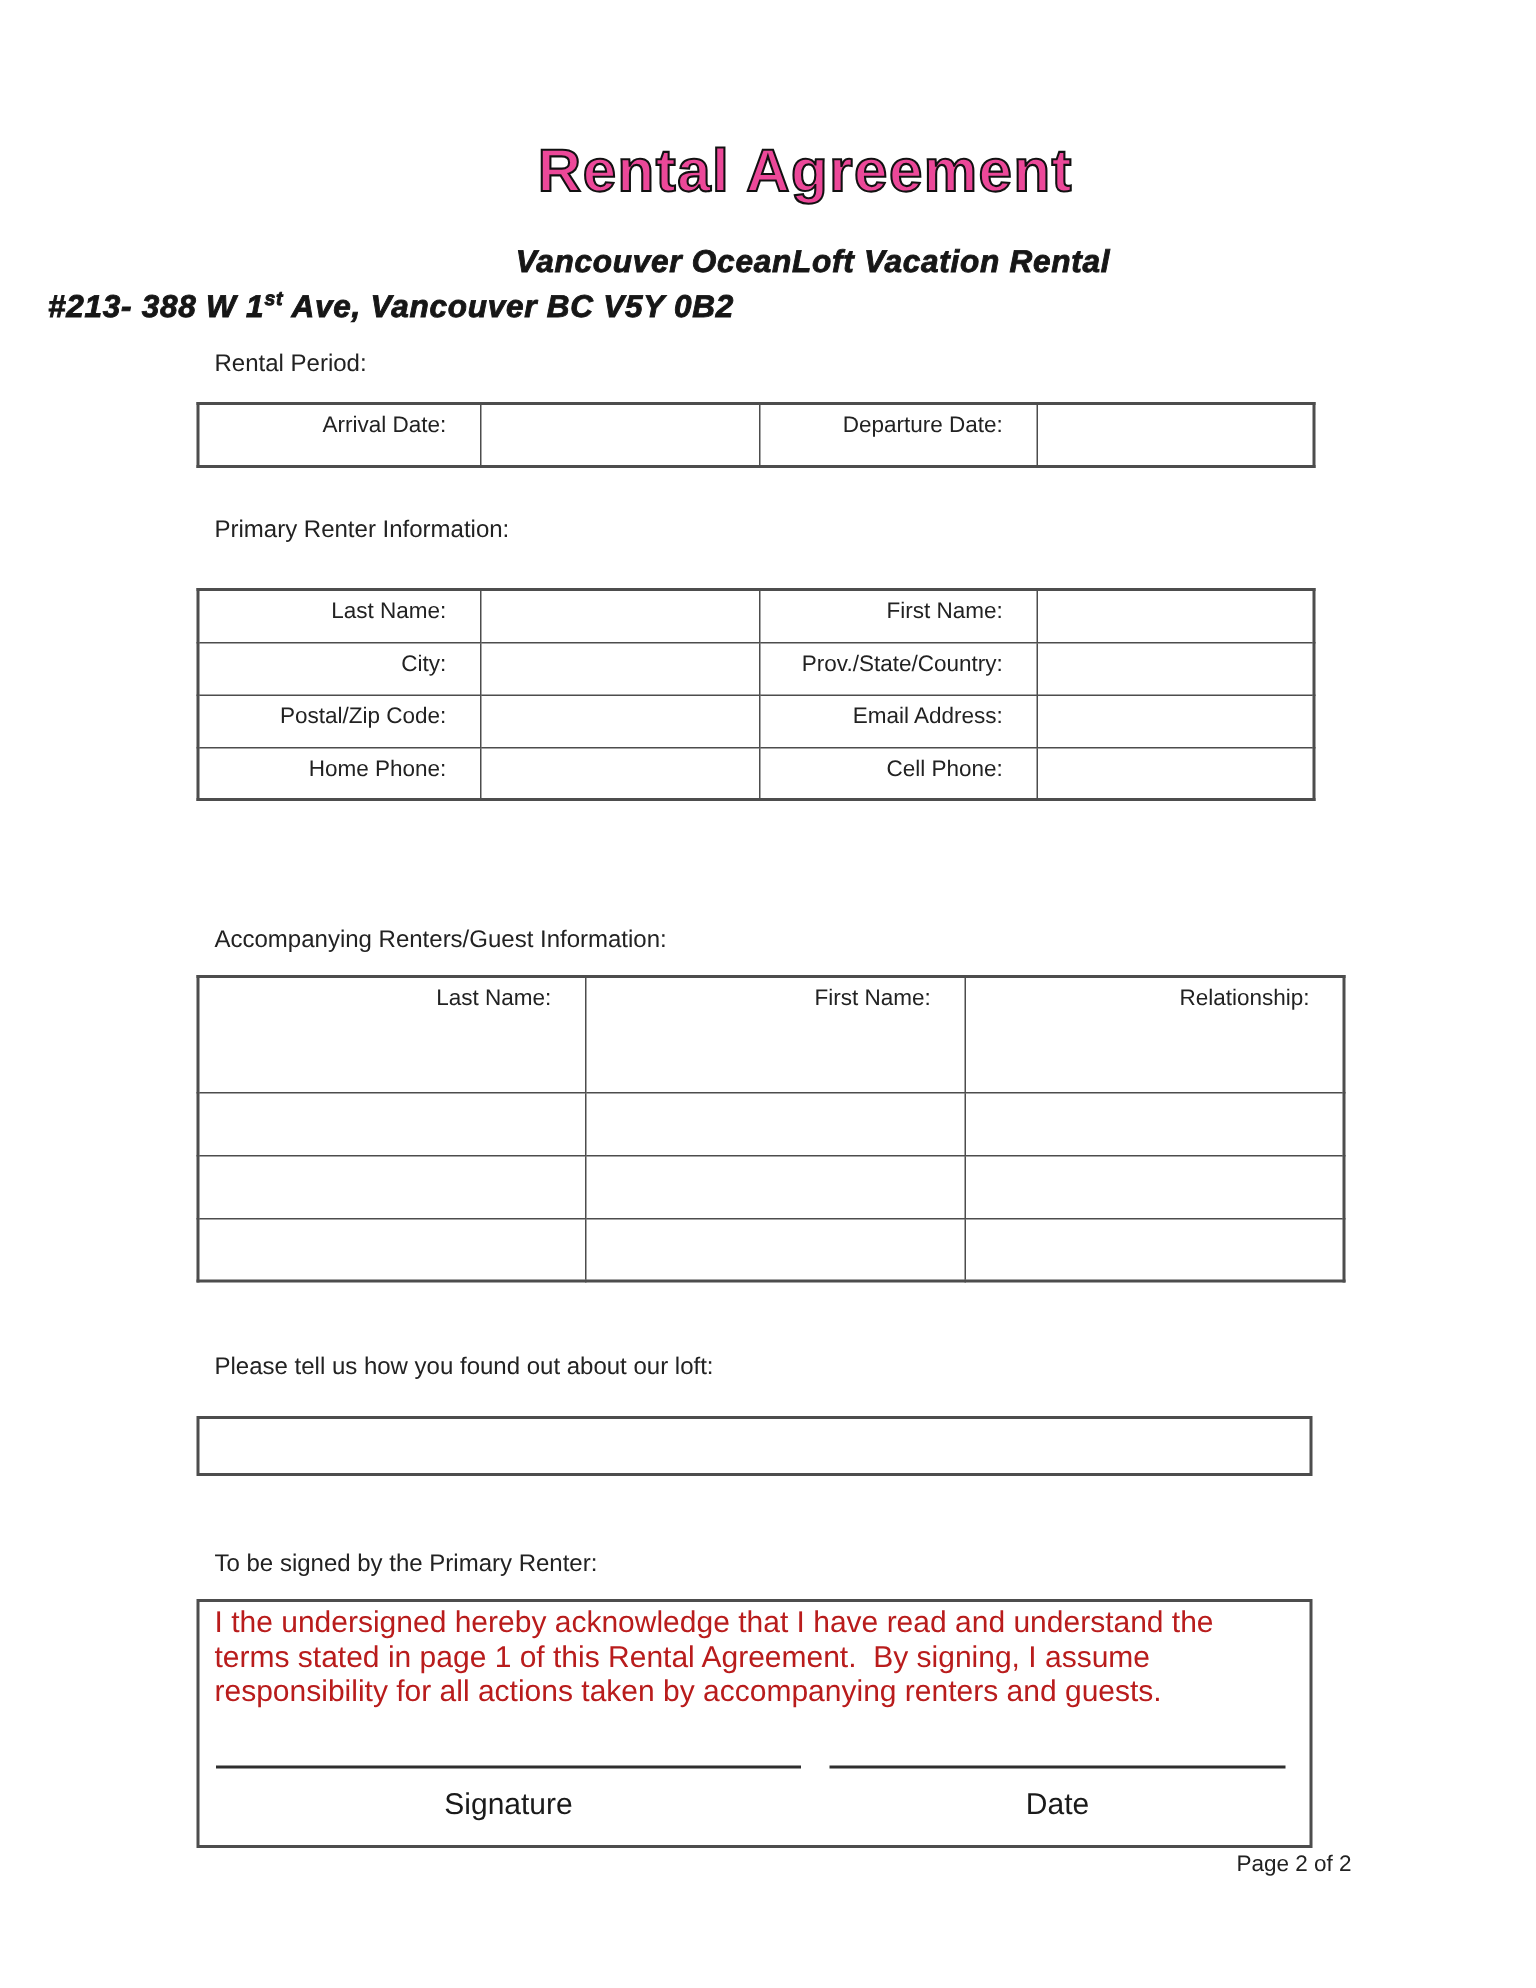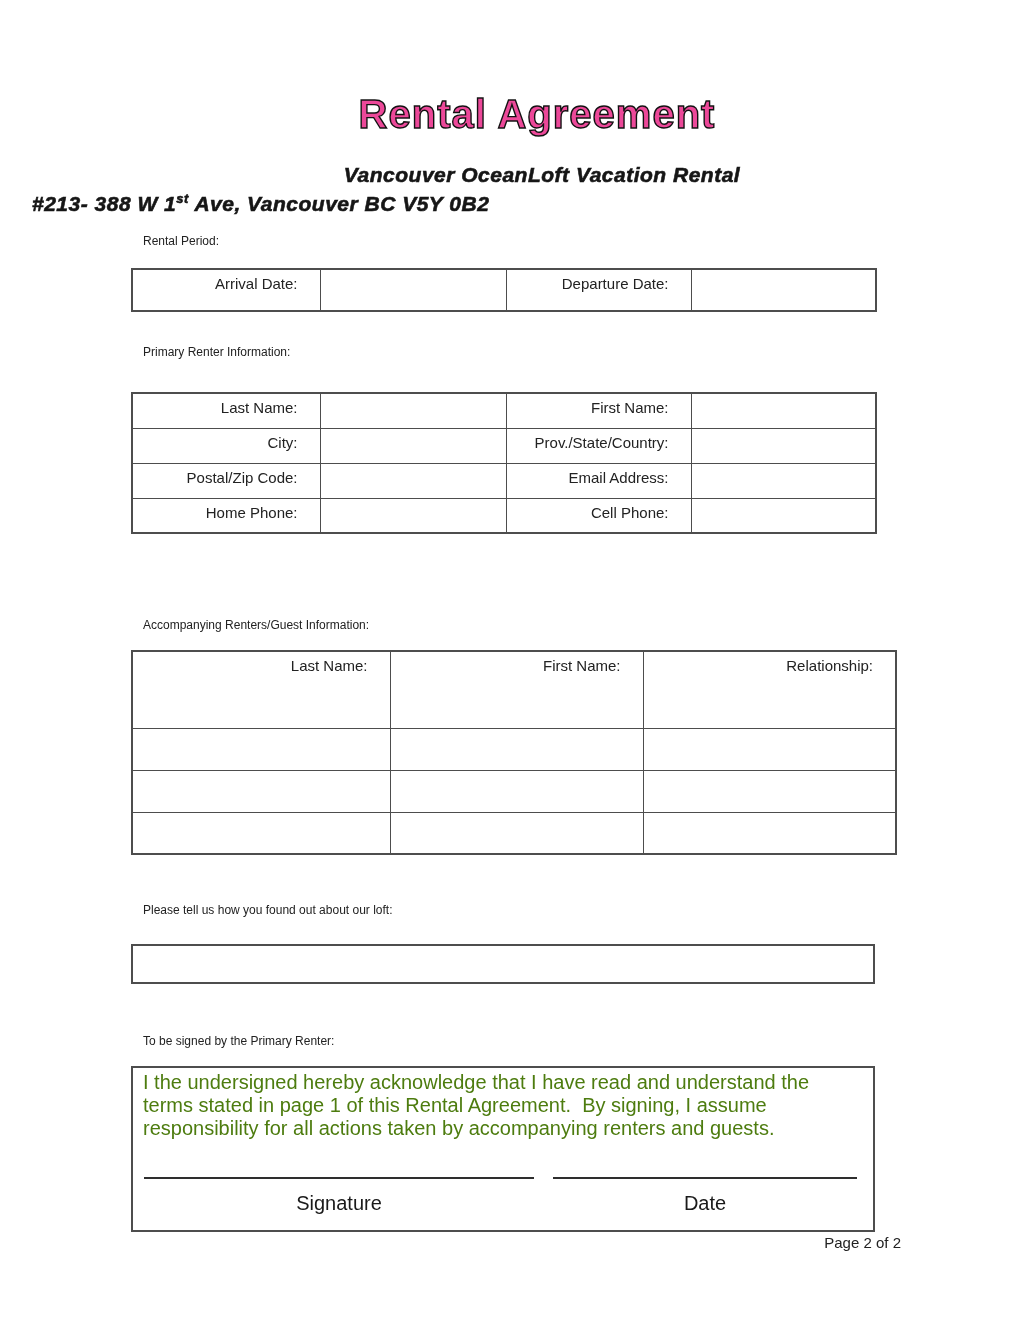--- a/index.html
+++ b/index.html
@@ -31,21 +31,21 @@
   .doc-address {
     left: 0; top: 191px; width: 1024px;
     text-align: left; padding-left: 32px;
     font-size: 21px; font-weight: bold; font-style: italic;
     -webkit-text-stroke: 0.6px #161616;
     color: #161616; letter-spacing: 0.5px;
   }
   .doc-address sup { font-size: 13px; vertical-align: super; }
 
   
-  .section-label { left: 143px; font-size: 12px; color: #222; }
+  .section-label { left: 143px; font-size: 16px; color: #222; }
 
   
   table { border-collapse: collapse; table-layout: fixed; }
   .form-table { border: 2px solid #4d4d4d; }
   .form-table td {
     border: 1.5px solid #4d4d4d;
     vertical-align: top;
     padding: 5px 22px;
     font-size: 15px; color: #222; text-align: right;
   }
@@ -63,21 +63,21 @@
     border: 2px solid #4d4d4d; background: #fff;
   }
 
   
   .sig-box {
     left: 131px; top: 1066px; width: 744px; height: 166px;
     border: 2px solid #4d4d4d; background: #fff;
   }
   .sig-ack {
     position: absolute; left: 10px; top: 3px; width: 718px;
-    font-size: 20px; line-height: 23px; color: #4d7c0f;
+    font-size: 20px; line-height: 23px; color: #b91c1c;
     white-space: pre-wrap;
   }
   .sig-line { position: absolute; border-bottom: 2px solid #2e2e2e; height: 0; }
   .sig-line-1 { left: 11px;  top: 109px; width: 390px; }
   .sig-line-2 { left: 420px; top: 109px; width: 304px; }
   .sig-caption {
     position: absolute; top: 124px;
     font-size: 20px; color: #1a1a1a; text-align: center;
   }
   .sig-caption-1 { left: 11px;  width: 390px; }

